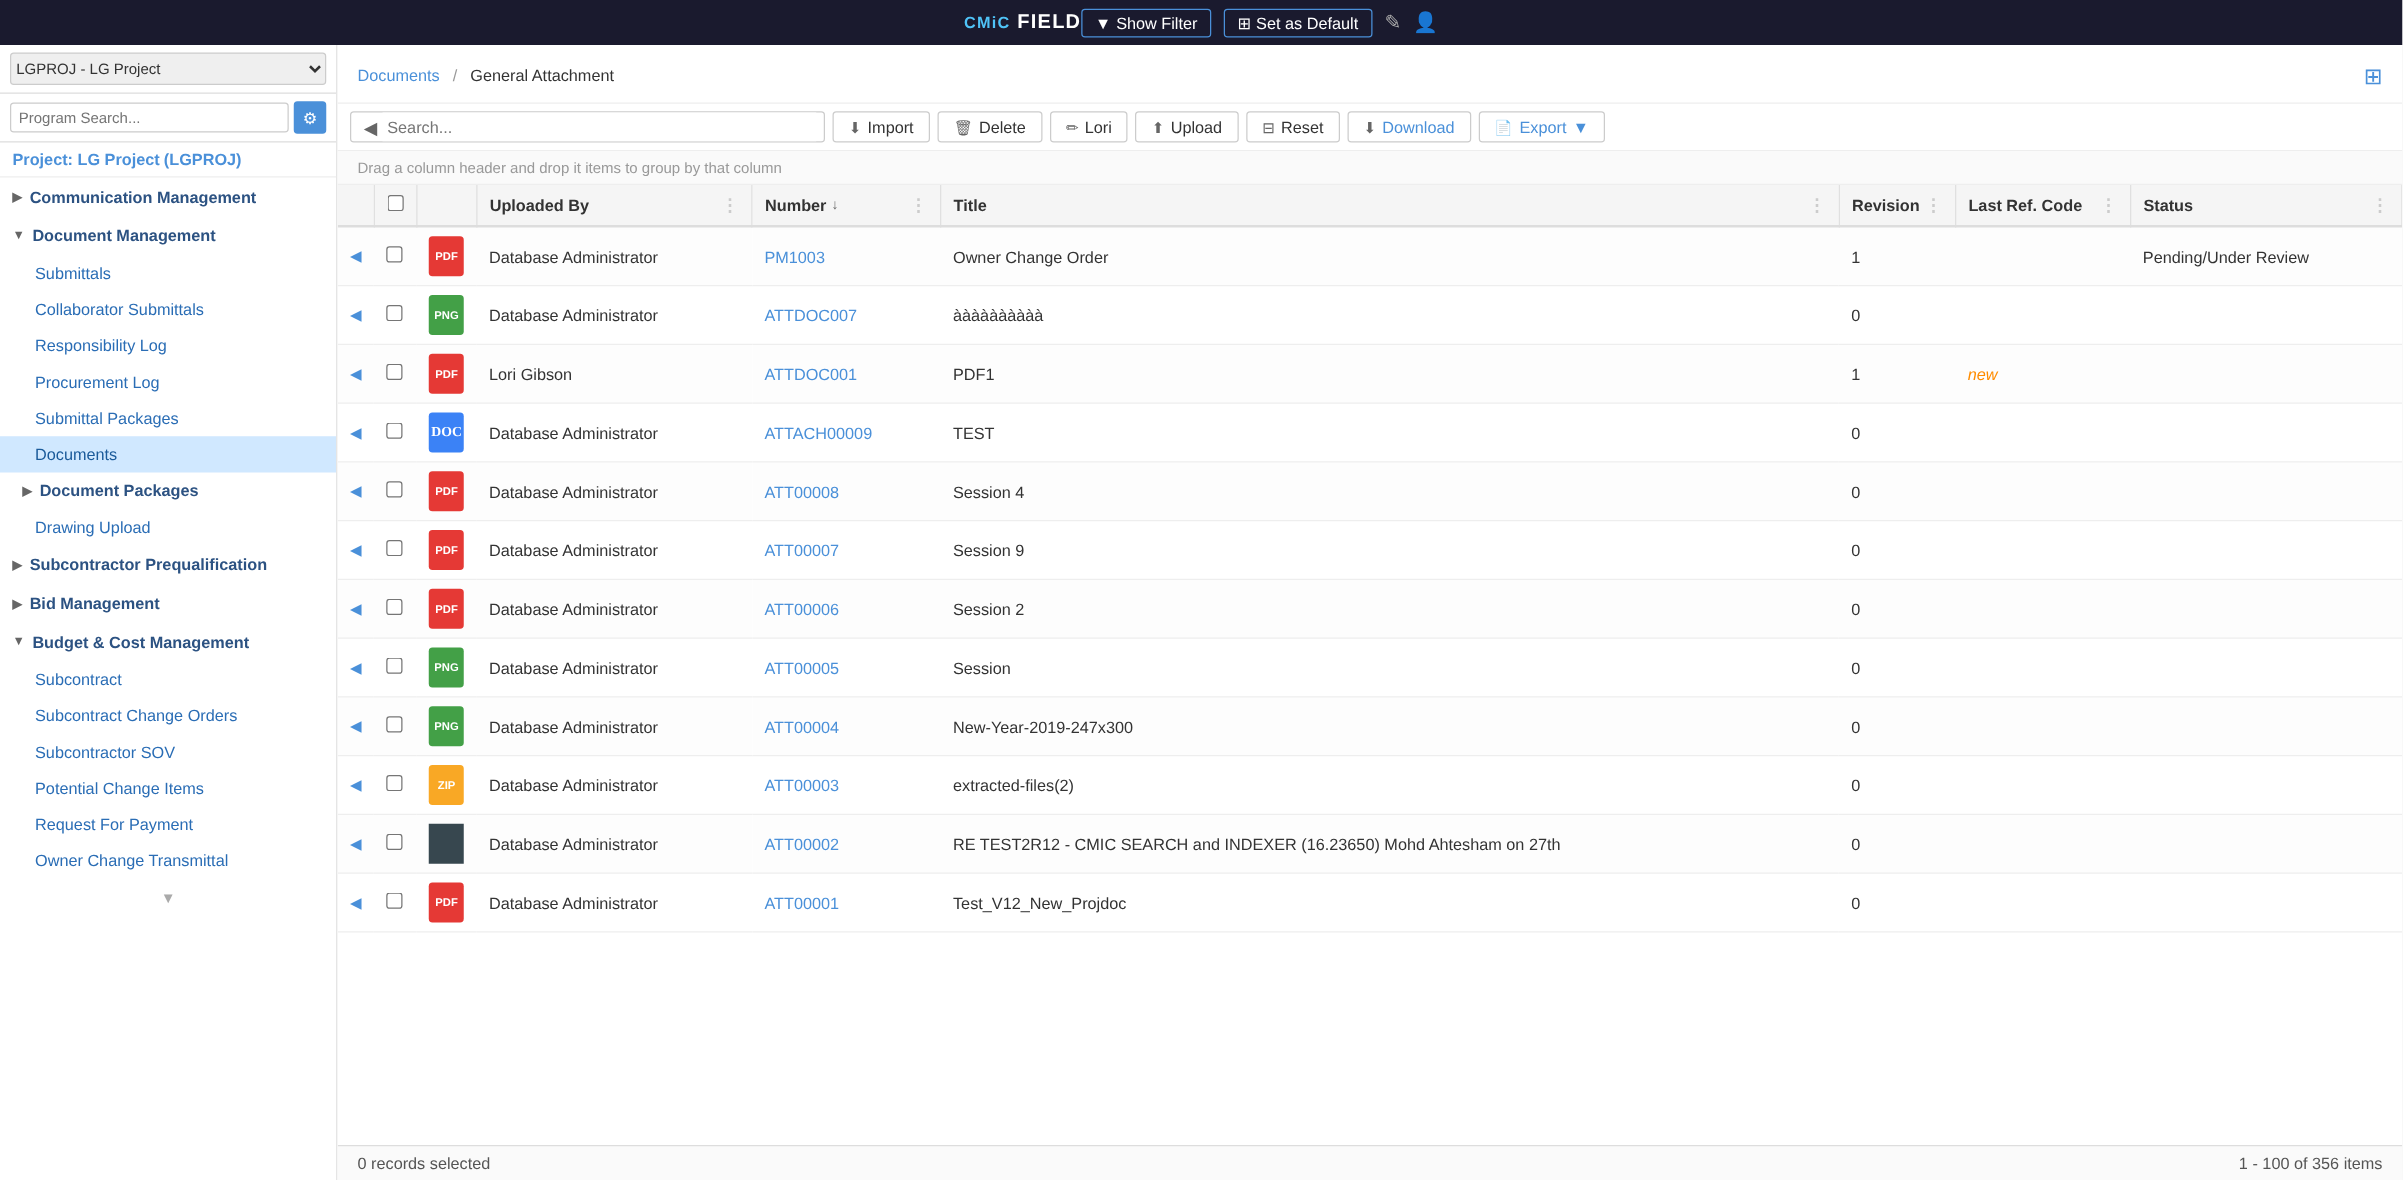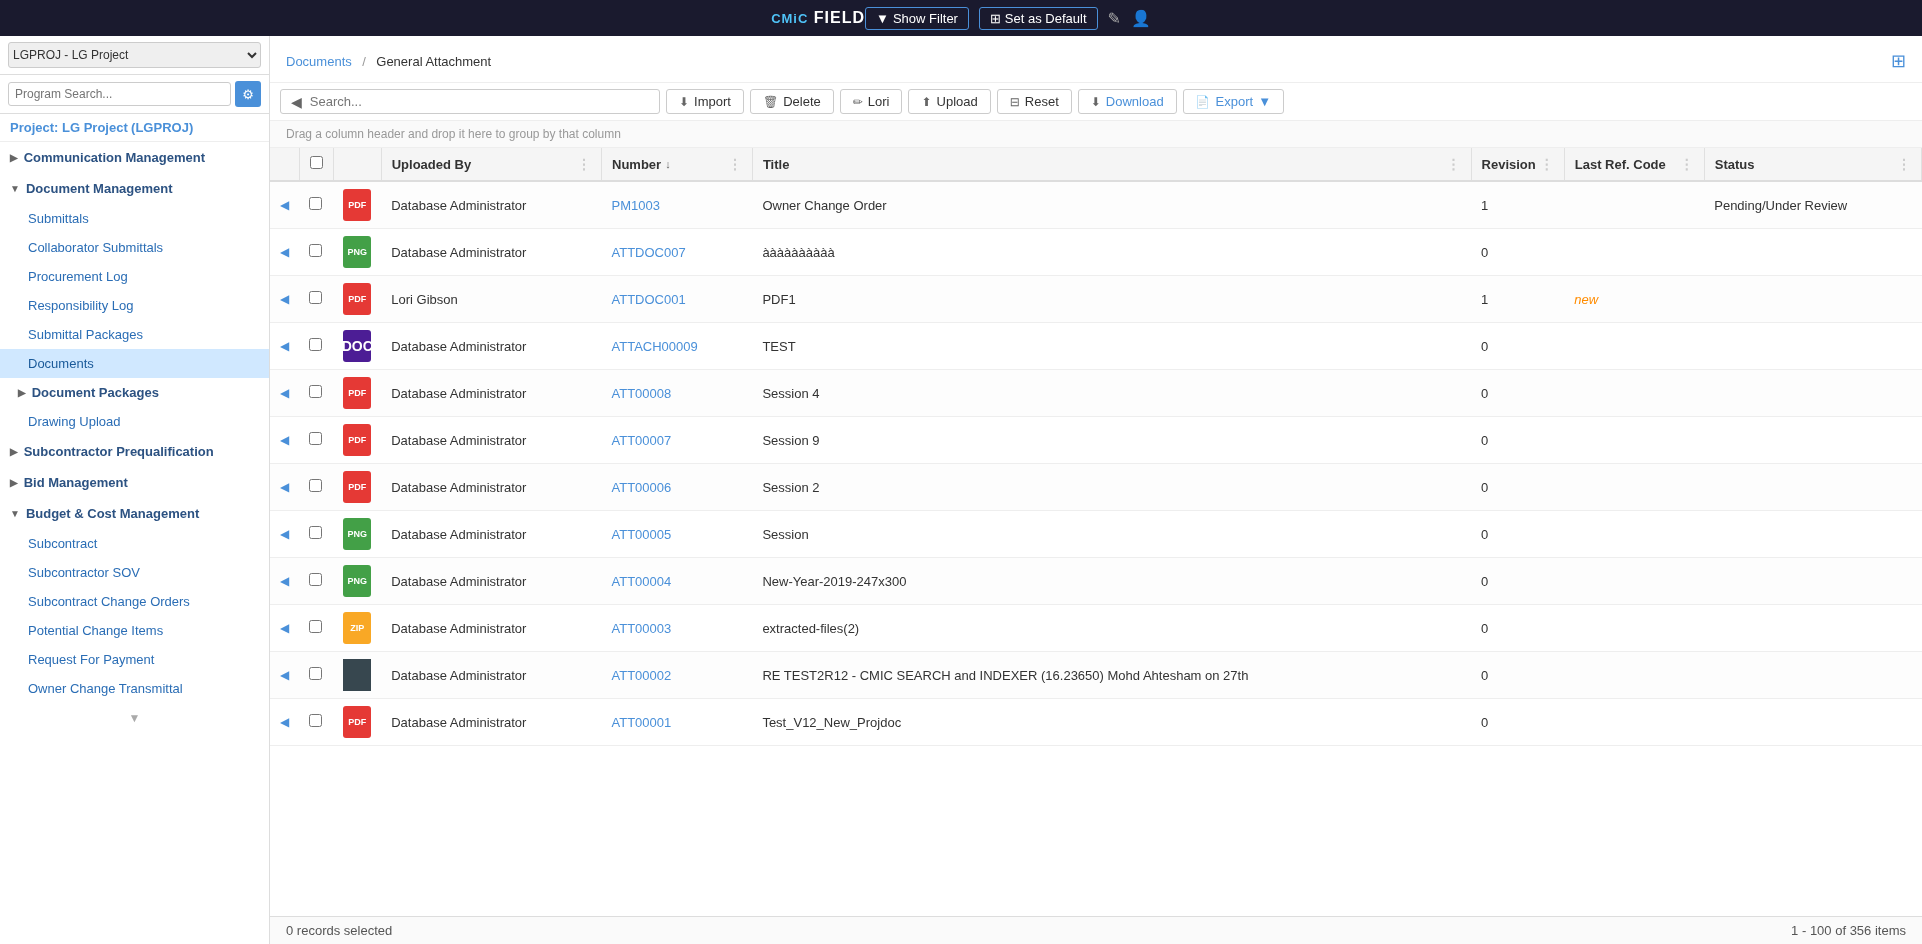--- a/index.html
+++ b/index.html
@@ -315,24 +315,25 @@
       border-radius: 3px;
       font-size: 9px;
     }
     .file-icon.png {
       background: #43a047;
       color: white;
       border-radius: 3px;
       font-size: 9px;
     }
     .file-icon.purple {
-      background: #4c1d95;
+      background: #3b82f6;
       color: white;
       border-radius: 3px;
-      font-size: 14px;
+      font-size: 11px;
+      font-family: Liberation Serif, serif;
     }
     .file-icon.yellow {
       background: #f9a825;
       color: white;
       border-radius: 3px;
       font-size: 9px;
     }
     .file-icon.dark { background: #37474f; }
 
     
@@ -403,22 +404,22 @@
         <span class="arrow">▶</span>
         <span>Communication Management</span>
       </div>
 
       <div class="nav-section-header">
         <span class="arrow">▼</span>
         <span>Document Management</span>
       </div>
       <a class="nav-item">Submittals</a>
       <a class="nav-item">Collaborator Submittals</a>
+      <a class="nav-item">Responsibility Log</a>
       <a class="nav-item">Procurement Log</a>
-      <a class="nav-item">Responsibility Log</a>
       <a class="nav-item">Submittal Packages</a>
       <a class="nav-item active">Documents</a>
       <div class="nav-sub-section">
         <span class="arrow">▶</span>
         <span>Document Packages</span>
       </div>
       <a class="nav-item">Drawing Upload</a>
 
       <div class="nav-section-header">
         <span class="arrow">▶</span>
@@ -428,22 +429,22 @@
       <div class="nav-section-header">
         <span class="arrow">▶</span>
         <span>Bid Management</span>
       </div>
 
       <div class="nav-section-header">
         <span class="arrow">▼</span>
         <span>Budget &amp; Cost Management</span>
       </div>
       <a class="nav-item">Subcontract</a>
+      <a class="nav-item">Subcontract Change Orders</a>
       <a class="nav-item">Subcontractor SOV</a>
-      <a class="nav-item">Subcontract Change Orders</a>
       <a class="nav-item">Potential Change Items</a>
       <a class="nav-item">Request For Payment</a>
       <a class="nav-item">Owner Change Transmittal</a>
 
       <div style="height:30px; display:flex; align-items:center; justify-content:center; color:#aaa; font-size:12px;">▼</div>
     </div>
   </div>
 
   <div class="content">
 
@@ -485,21 +486,21 @@
         <span class="btn-icon">⬇</span>
         <span>Download</span>
       </button>
       <button class="toolbar-btn export">
         <span class="btn-icon">📄</span>
         <span>Export</span>
         <span>▼</span>
       </button>
     </div>
 
-    <div class="drop-hint">Drag a column header and drop it here to group by that column</div>
+    <div class="drop-hint">Drag a column header and drop it items to group by that column</div>
 
     <div class="table-outer">
       <div class="table-wrapper">
         <table>
           <thead>
             <tr>
               <th style="width:20px;"></th>
               <th style="width:20px;">
                 <input type="checkbox" style="">
               </th>

